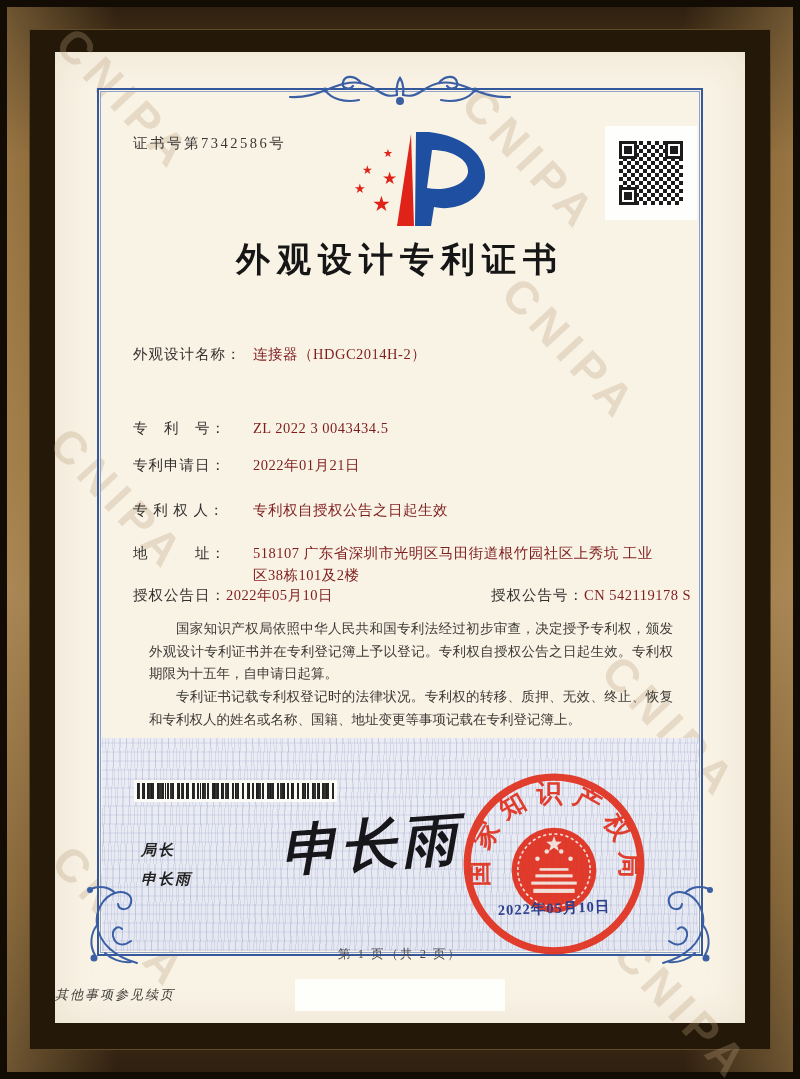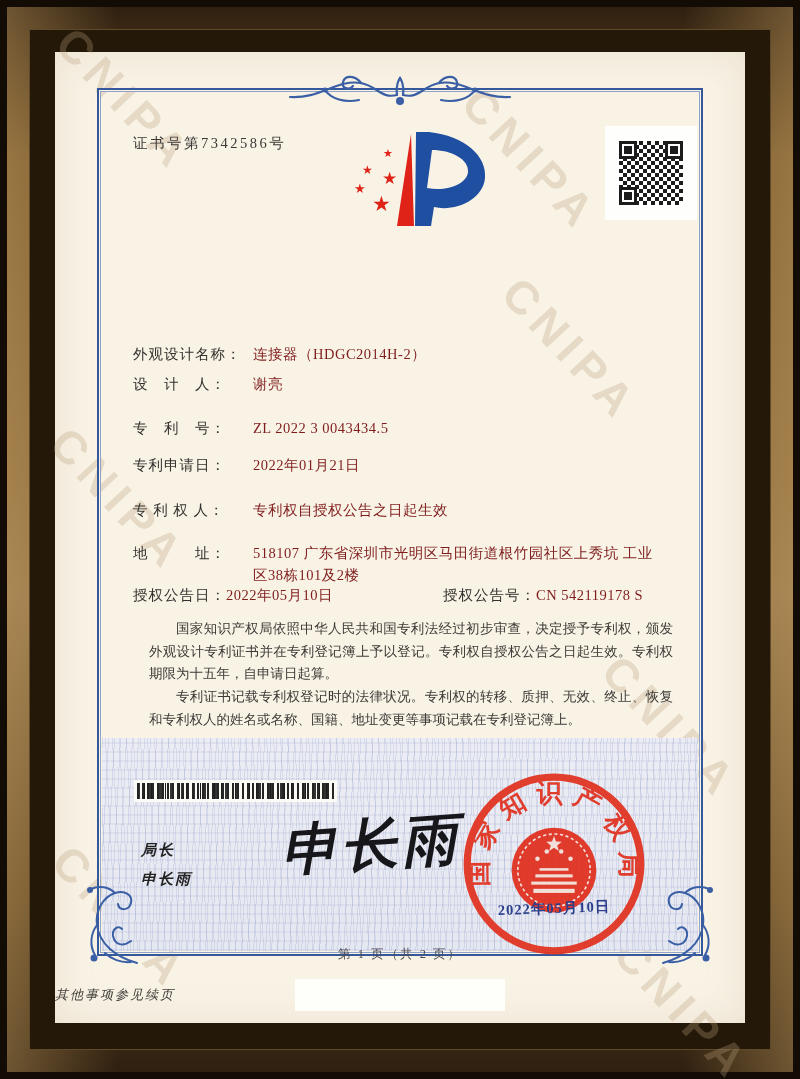--- a/index.html
+++ b/index.html
@@ -149,28 +149,25 @@
       </div>
 
       <div class="qr-pad">
         <div class="qr">
           <div class="finder f-tl"></div>
           <div class="finder f-tr"></div>
           <div class="finder f-bl"></div>
         </div>
       </div>
 
+      <div class="title">外观设计专利证书</div>
 
       <div class="field" style="top:292px;justify-content:center;">
         <span class="flabel">外观设计名称：</span>
         <span class="fvalue">连接器（HDGC2014H-2）</span>
-      </div>
-      <div class="field" style="top:322px;">
-        <span class="flabel">设　计　人：</span>
-        <span class="fvalue">谢亮</span>
       </div>
       <div class="field" style="top:366px;">
         <span class="flabel">专　利　号：</span>
         <span class="fvalue">ZL 2022 3 0043434.5</span>
       </div>
       <div class="field" style="top:403px;">
         <span class="flabel">专利申请日：</span>
         <span class="fvalue">2022年01月21日</span>
       </div>
       <div class="field" style="top:448px;">
@@ -178,21 +175,21 @@
         <span class="fvalue">专利权自授权公告之日起生效</span>
       </div>
       <div class="field" style="top:491px;">
         <span class="flabel">地　　　址：</span>
         <span class="fvalue" style="max-width:408px;">518107 广东省深圳市光明区马田街道根竹园社区上秀坑 工业区38栋101及2楼</span>
       </div>
       <div class="field" style="top:533px;">
         <span class="flabel" style="min-width:0;">授权公告日：</span>
         <span class="fvalue" style="flex:none;">2022年05月10日</span>
         <span class="grant-pair2">
-          <span class="flabel" style="min-width:0;">授权公告号：</span>
+          <span class="flabel" style="min-width:0;margin-left:48px;">授权公告号：</span>
           <span class="fvalue" style="flex:none;">CN 542119178 S</span>
         </span>
       </div>
 
       <div class="paras">
         <p>国家知识产权局依照中华人民共和国专利法经过初步审查，决定授予专利权，颁发外观设计专利证书并在专利登记簿上予以登记。专利权自授权公告之日起生效。专利权期限为十五年，自申请日起算。</p>
         <p>专利证书记载专利权登记时的法律状况。专利权的转移、质押、无效、终止、恢复和专利权人的姓名或名称、国籍、地址变更等事项记载在专利登记簿上。</p>
       </div>
 
       <div class="barcode"></div>

